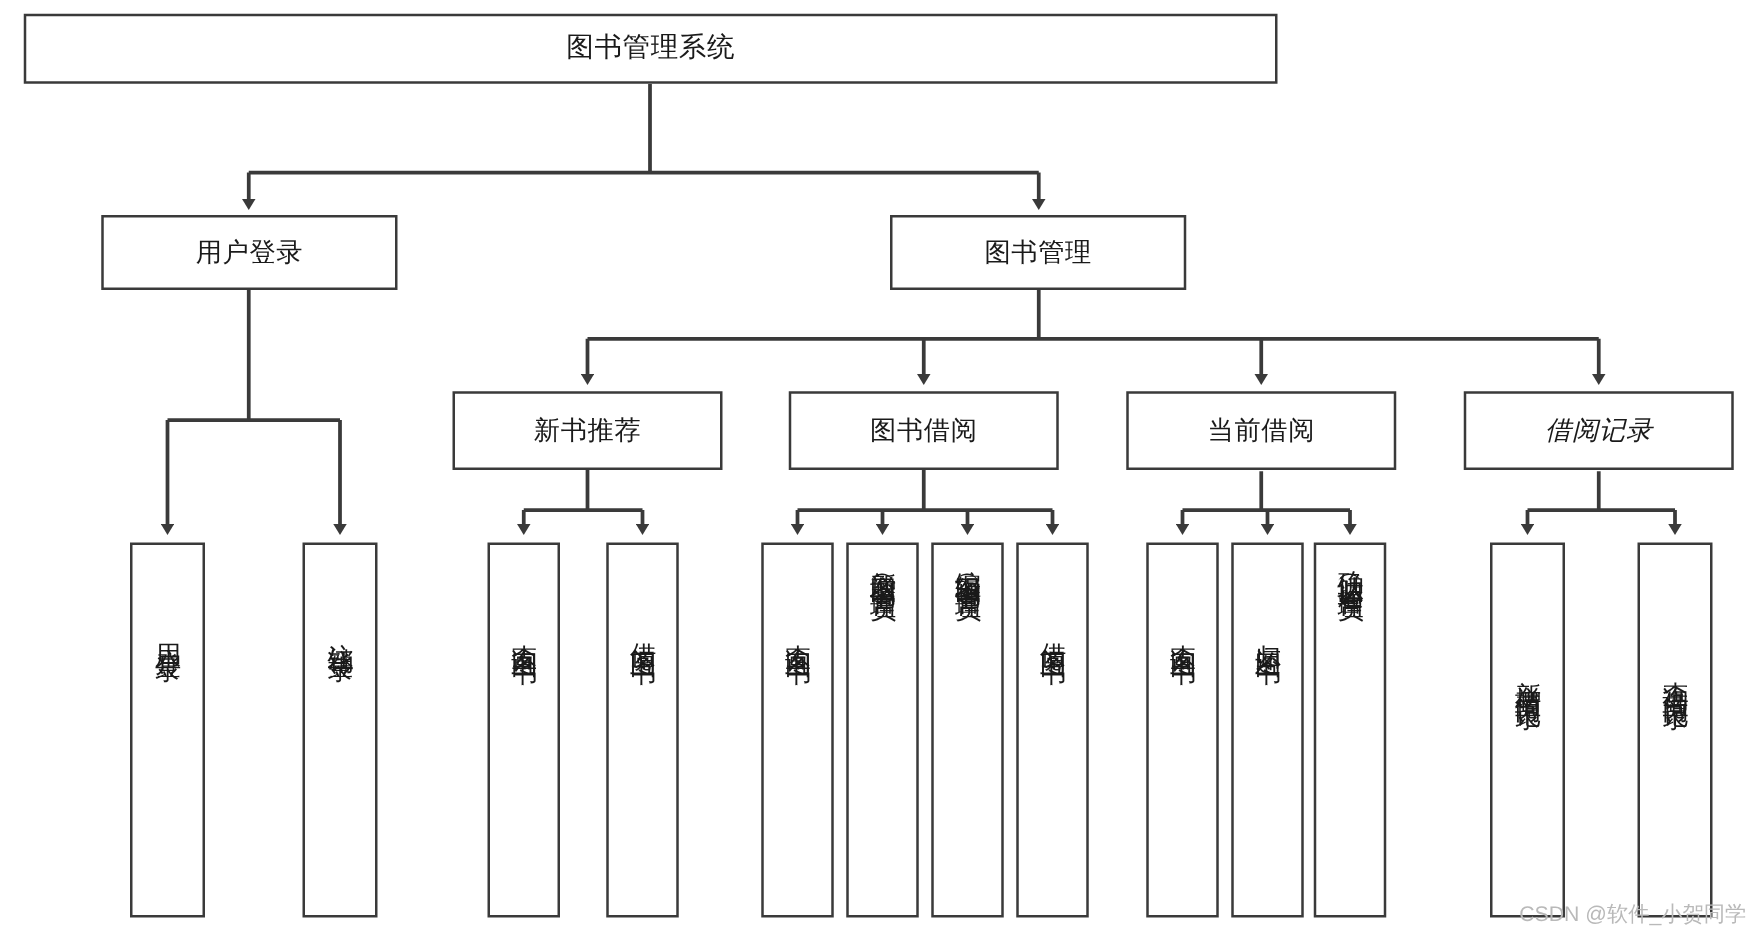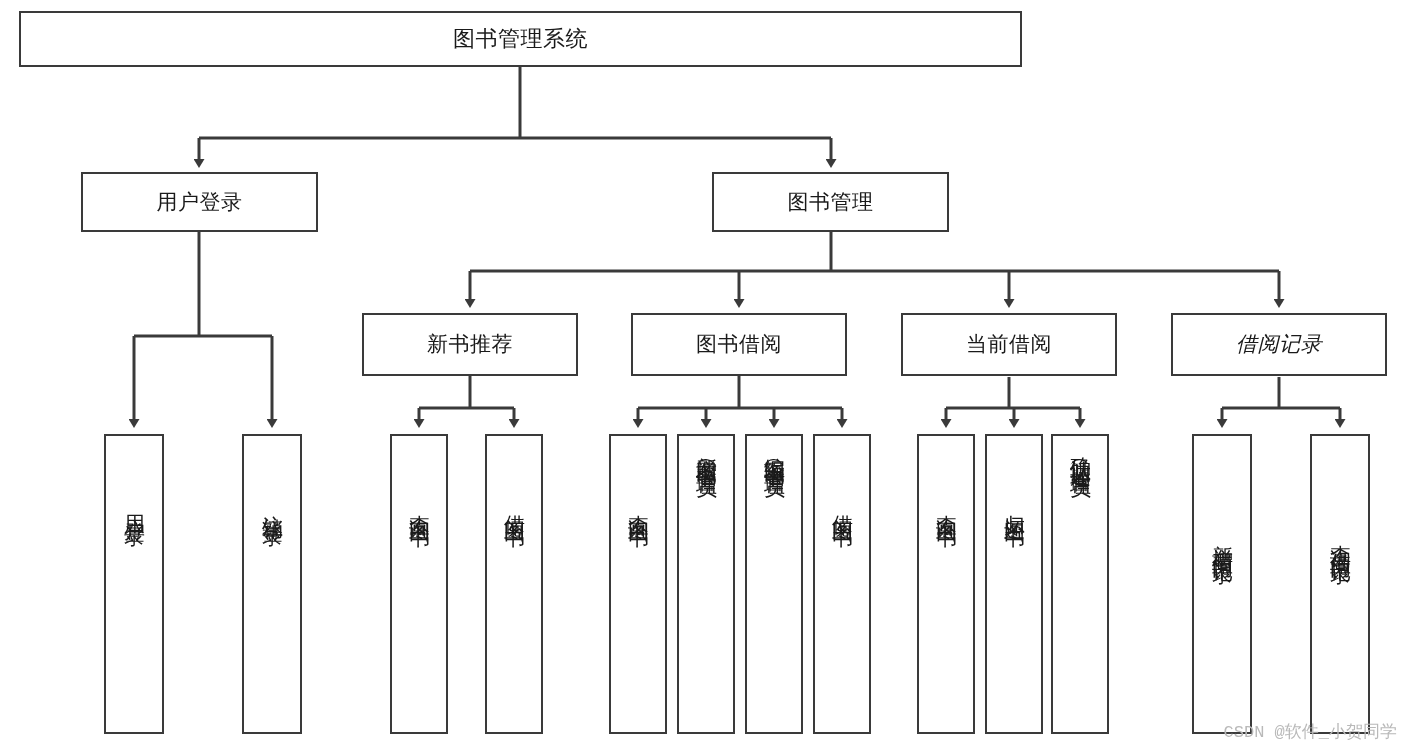--- a/index.html
+++ b/index.html
@@ -70,21 +70,21 @@
     padding-top: 88px;
   }
   .watermark {
     position: absolute;
     right: 8px;
     bottom: 4px;
     font-size: 17px;
     color: #b9b9b9;
     z-index: 5;
     white-space: nowrap;
-    font-family: Liberation Mono, monospace;
+    font-family: Liberation Sans, sans-serif;
   }
 </style>
 </head>
 <body>
 
 <div id="canvas">
 
   <svg id="edges" viewBox="0 0 1405 747" xmlns="http://www.w3.org/2000/svg">
     <defs>
       <marker id="arrow" markerWidth="9" markerHeight="11" refX="1" refY="5.5" orient="auto" markerUnits="userSpaceOnUse">

